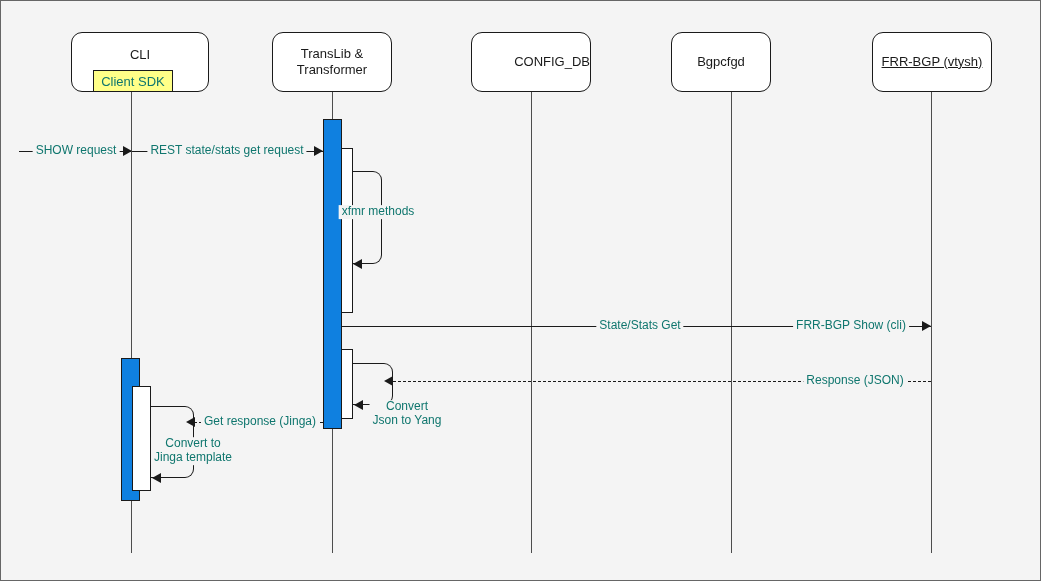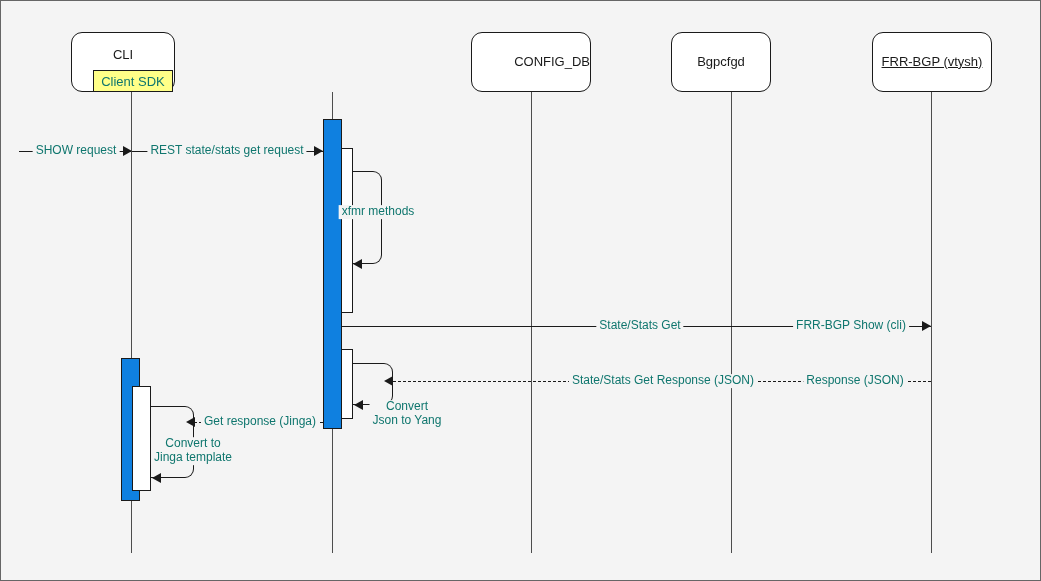--- a/index.html
+++ b/index.html
@@ -107,25 +107,29 @@
     border-top-right-radius: 9px;
     border-bottom-right-radius: 9px;
     background: transparent;
   }
 </style>
 </head>
 <body>
 
 <div id="canvas">
 
-  <div class="lifeline-box" style="left:70px; top:31px; width:104px; height:60px;">
+  <div class="lifeline-box" style="left:70px; top:31px; width:138px; height:60px;">
     <div class="lifeline-title" style="margin-bottom:14px;">CLI</div>
   </div>
   <div class="sdk-chip" style="left:92px; top:69px; width:80px; height:22px;">Client SDK</div>
 
+  <div class="lifeline-box" style="left:271px; top:31px; width:120px; height:60px;">
+    <div class="lifeline-title">TransLib  &amp;
+Transformer</div>
+  </div>
 
   <div class="lifeline-box" style="left:470px; top:31px; width:120px; height:60px;align-items:flex-end;">
     <div class="lifeline-title">CONFIG_DB</div>
   </div>
 
   <div class="lifeline-box" style="left:670px; top:31px; width:100px; height:60px;">
     <div class="lifeline-title">Bgpcfgd</div>
   </div>
 
   <div class="lifeline-box" style="left:871px; top:31px; width:120px; height:60px;text-decoration:underline;">
@@ -160,21 +164,20 @@
   <div class="arrow-left" style="left:352px; top:258px;"></div>
   <div class="msg-label" style="left:377px; top:211px;text-align:right;">xfmr methods</div>
 
   <div class="msg-line" style="left:341px; top:325px; width:589px;"></div>
   <div class="arrow-right" style="left:921px; top:320px;"></div>
   <div class="msg-label" style="left:639px; top:325px;">State/Stats Get</div>
   <div class="msg-label" style="left:850px; top:325px;">FRR-BGP Show (cli)</div>
 
   <div class="msg-line dashed" style="left:392px; top:380px; width:538px;"></div>
   <div class="arrow-left" style="left:383px; top:375px;"></div>
-  <div class="msg-label" style="left:662px; top:380px;">State/Stats Get Response (JSON)</div>
   <div class="msg-label" style="left:854px; top:380px;">Response (JSON)</div>
 
   <div class="self-loop" style="left:352px; top:362px; width:40px; height:42px;"></div>
   <div class="arrow-left" style="left:353px; top:399px;"></div>
   <div class="msg-label multiline" style="left:406px; top:413px;">Convert
 Json to Yang</div>
 
   <div class="msg-line dashed" style="left:193px; top:421px; width:129px;"></div>
   <div class="arrow-left" style="left:185px; top:416px;"></div>
   <div class="msg-label" style="left:259px; top:421px;">Get response (Jinga)</div>

